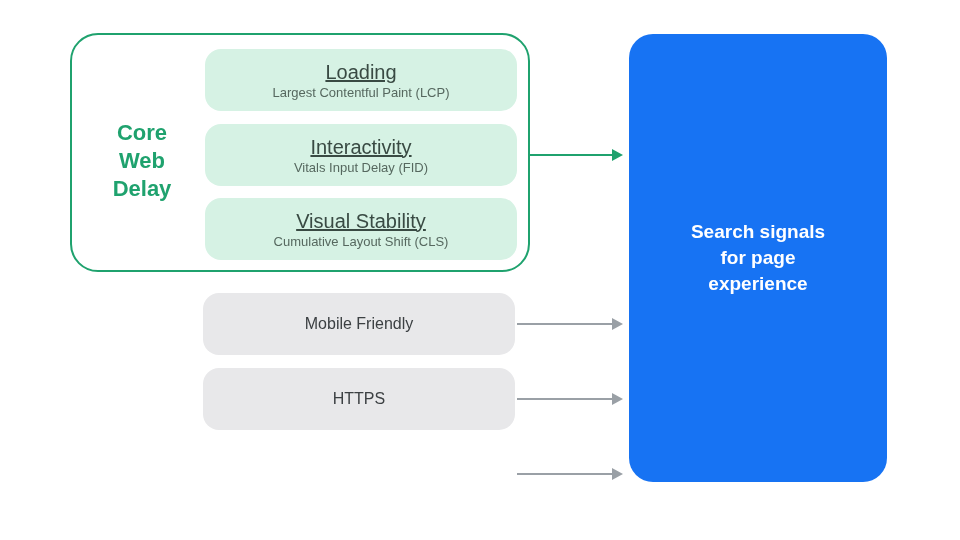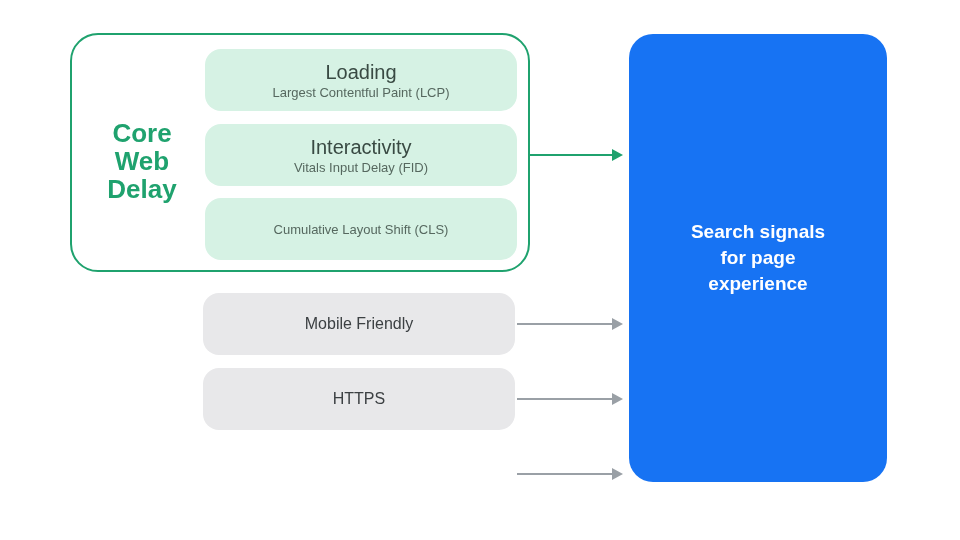--- a/index.html
+++ b/index.html
@@ -9,31 +9,31 @@
     overflow:hidden;
   }
 
   
   .cwv-box {
     position:absolute; left:70px; top:33px; width:456px; height:235px;
     border:2px solid #1FA26E; border-radius:28px; background:#ffffff;
   }
   .cwv-label {
     position:absolute; left:0px; top:84px; width:140px;
-    text-align:center; color:#1FA26E; font-size:26px; font-weight:bold;
+    text-align:center; color:#1FA26E; font-size:22px; font-weight:bold;
     line-height:28px;
   }
   .cwv-label span { display:block; }
 
   .pill {
     position:absolute; left:133px; width:312px; height:62px;
     background:#D6F2E4; border-radius:16px;
     display:flex; flex-direction:column; align-items:center; justify-content:center;
   }
-  .pill .title { font-size:20px; color:#394A43; line-height:24px; }
+  .pill .title { font-size:20px; color:#394A43; line-height:24px;text-decoration:underline; }
   .pill .subtitle { font-size:13px; color:#56685F; line-height:17px; }
   .pill-0 { top:14px; }
   .pill-1 { top:89px; }
   .pill-2 { top:163px; }
 
   
   .gray-pill {
     position:absolute; left:203px; width:312px; height:62px;
     background:#E8E8EA; border-radius:16px;
     display:flex; align-items:center; justify-content:center;
@@ -85,20 +85,21 @@
 
     <div class="pill pill-0">
       <div class="title">Loading</div>
       <div class="subtitle">Largest Contentful Paint (LCP)</div>
     </div>
     <div class="pill pill-1">
       <div class="title">Interactivity</div>
       <div class="subtitle">Vitals Input Delay (FID)</div>
     </div>
     <div class="pill pill-2">
+      <div class="title">Visual Stability</div>
       <div class="subtitle">Cumulative Layout Shift (CLS)</div>
     </div>
   </div>
 
   <div class="gray-pill gray-0">
     <span>Mobile Friendly</span>
   </div>
   <div class="gray-pill gray-1">
     <span>HTTPS</span>
   </div>

